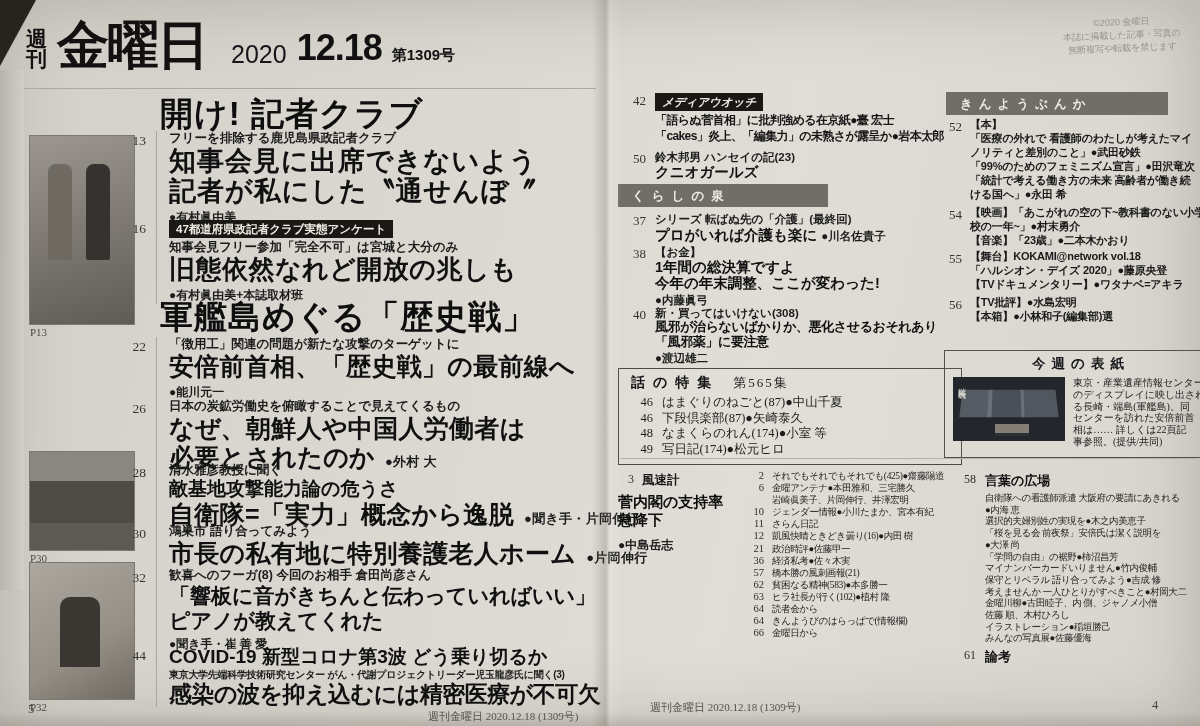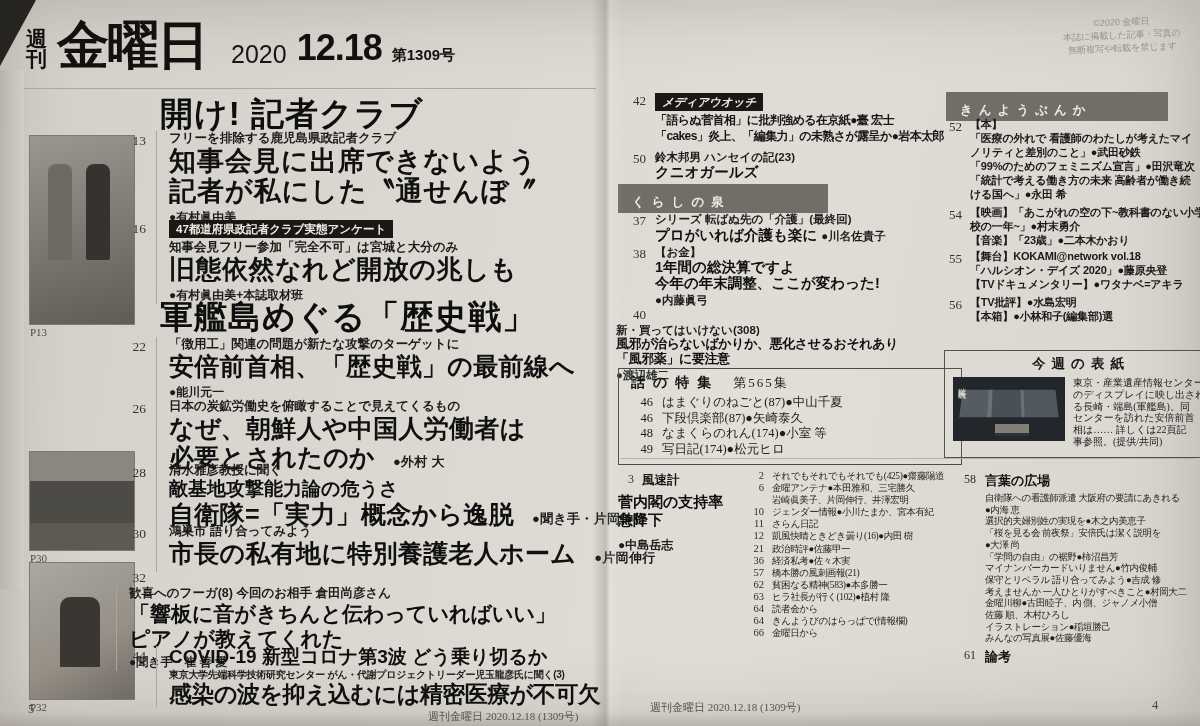--- a/index.html
+++ b/index.html
@@ -46,24 +46,24 @@
   .ebody{flex:1;border-left:1px solid #a9a69e;padding-left:12px;white-space:nowrap;}
   .kicker{font-size:12.5px;font-weight:700;line-height:15px;color:#1c1c1c;}
   .kicker-sm{font-size:10px;font-weight:700;line-height:13px;letter-spacing:-.3px;color:#1c1c1c;}
   .t27{font-size:27px;font-weight:900;line-height:30px;letter-spacing:1px;color:#101010;}
   .t26{font-size:26px;font-weight:900;line-height:29px;letter-spacing:.5px;color:#101010;}
   .t25{font-size:25px;font-weight:900;line-height:29px;letter-spacing:.3px;color:#101010;}
   .t23{font-size:23px;font-weight:900;line-height:26px;letter-spacing:-.5px;color:#101010;}
   .t21{font-size:21px;font-weight:900;line-height:25px;letter-spacing:0;color:#101010;}
   .t20{font-size:19px;font-weight:900;line-height:22px;color:#101010;}
   .auth{font-size:12px;font-weight:700;margin-top:3px;color:#1c1c1c;}
-  .auth-in{font-size:13px;font-weight:700;margin-left:18px;color:#1c1c1c;}
+  .auth-in{font-size:13px;font-weight:700;margin-left:10px;color:#1c1c1c;}
   .badge-black{display:inline-block;background:#191815;color:#efece4;font-size:11.5px;font-weight:700;padding:2px 7px 1px;margin-bottom:2px;}
   .badge-black.slant{font-style:italic;}
-  .badge-gray{position:absolute;background:#716e67;color:#edebe4;font-size:12.5px;font-weight:700;letter-spacing:7px;padding:10px 12px 2px 14px;}
+  .badge-gray{position:absolute;background:#716e67;color:#edebe4;font-size:12.5px;font-weight:700;letter-spacing:7px;padding:4px 12px 2px 14px;}
 
   
   .mentry{position:absolute;left:8px;display:flex;width:336px;}
   .mno{flex:none;width:30px;text-align:right;padding:1px 9px 0 0;font-family:Liberation Serif, serif;font-size:13px;color:#33332f;}
   .mbody{flex:1;white-space:nowrap;}
   .mk{font-size:11.5px;font-weight:700;line-height:14px;color:#1c1c1c;}
   .mlb{font-size:12px;font-weight:700;line-height:15.5px;letter-spacing:-.6px;color:#161616;}
   .mt{font-size:14.5px;font-weight:700;line-height:16px;color:#101010;}
   .mt2{font-size:13px;font-weight:900;line-height:14.5px;letter-spacing:-.4px;color:#101010;}
   .ma{font-size:11.5px;font-weight:700;margin-top:2px;color:#1c1c1c;}
@@ -204,21 +204,21 @@
     </div>
 
     <div class="lentry" style="top:524px;">
       <span class="eno">30</span>
       <div class="ebody">
         <div class="kicker">鴻巣市 語り合ってみよう</div>
         <div class="t25"><span>市長の私有地に特別養護老人ホーム</span><span class="auth-in">●片岡伸行</span></div>
       </div>
     </div>
 
-    <div class="lentry" style="top:568px;flex-direction:column;">
+    <div class="lentry" style="top:568px;">
       <span class="eno">32</span>
       <div class="ebody">
         <div class="kicker">歓喜へのフーガ(8) 今回のお相手 倉田尚彦さん</div>
         <div class="t21">「響板に音がきちんと伝わっていればいい」</div>
         <div class="t21">ピアノが教えてくれた</div>
         <div class="auth">●聞き手・崔 善 愛</div>
       </div>
     </div>
 
     <div class="lentry" style="top:646px;">
@@ -272,21 +272,21 @@
     <div class="mentry" style="top:245px;">
       <span class="mno">38</span>
       <div class="mbody">
         <div class="mk">【お金】</div>
         <div class="mt">1年間の総決算ですよ</div>
         <div class="mt">今年の年末調整、ここが変わった!</div>
         <div class="ma">●内藤眞弓</div>
       </div>
     </div>
 
-    <div class="mentry" style="top:306px;flex-direction:column;">
+    <div class="mentry" style="top:306px;">
       <span class="mno">40</span>
       <div class="mbody">
         <div class="mk">新・買ってはいけない(308)</div>
         <div class="mt2">風邪が治らないばかりか、悪化させるおそれあり</div>
         <div class="mt2">「風邪薬」に要注意</div>
         <div class="ma">●渡辺雄二</div>
       </div>
     </div>
 
     <div id="hanashi-box">

